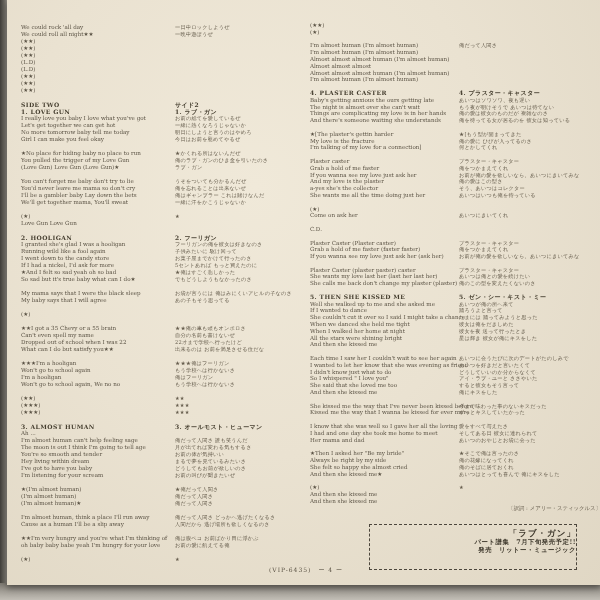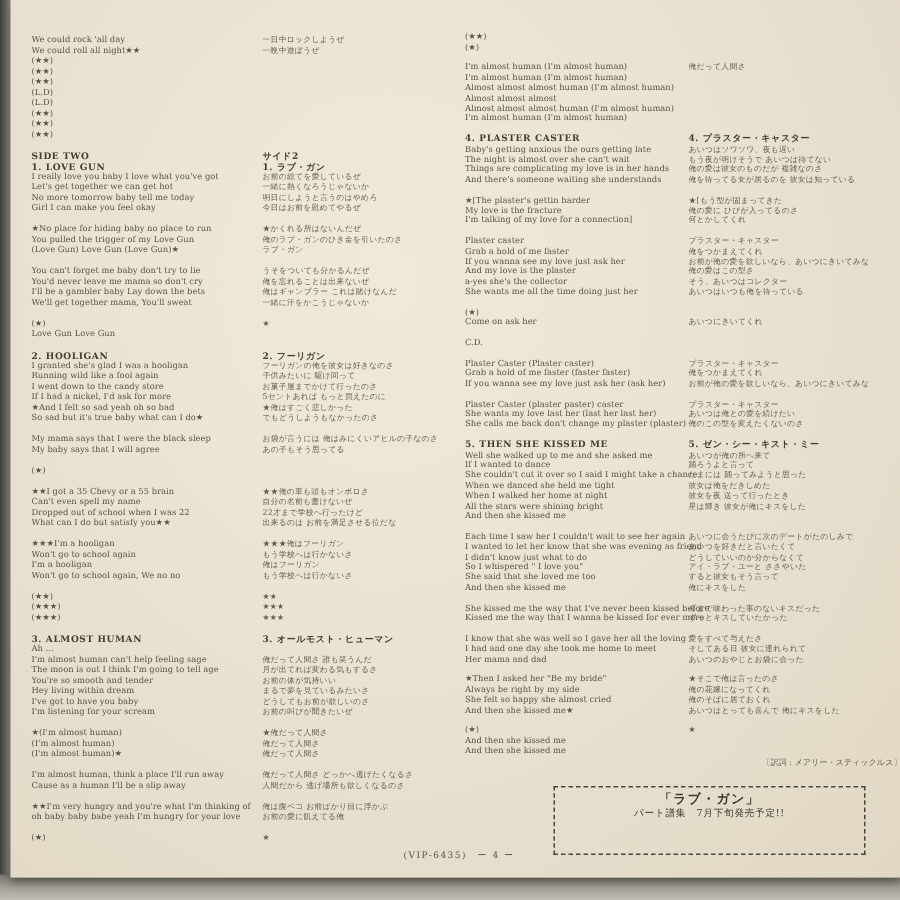--- a/index.html
+++ b/index.html
@@ -14,24 +14,24 @@
   .col{position:absolute;color:#5a5244;white-space:nowrap;}
   .c12 .line{font-size:5.6px;line-height:7px;height:7px;}
   .c34 .line{font-size:5.6px;line-height:6.8px;height:6.8px;}
   .jp .line{font-size:5.2px;letter-spacing:.2px;color:#655c4c;}
   .line.hd{font-weight:bold;color:#443d2e;letter-spacing:.4px;}
   .c12 .line.hd{font-size:6px;}
   .c34 .line.hd{font-size:6px;}
   .credit{position:absolute;left:452px;top:505px;width:142px;text-align:right;
     font-size:5.4px;color:#655c4c;}
   .adbox{position:absolute;left:362px;top:524px;width:208px;height:46px;
-    border:1px dashed #4c463c;text-align:center;color:#3e382c;padding-top:3px;
+    border:1px dashed #4c463c;text-align:right;color:#3e382c;padding-top:3px;
     box-sizing:border-box;}
   .adbox .t{font-size:8.5px;font-weight:bold;letter-spacing:1px;line-height:10px;}
-  .adbox .r{font-size:6.4px;line-height:8px;letter-spacing:.5px;}
+  .adbox .r{font-size:6.4px;line-height:8px;letter-spacing:.5px;font-weight:bold;}
   .footer{position:absolute;left:262px;top:566px;font-size:6px;color:#5a5244;
     letter-spacing:1px;}
 </style>
 </head>
 <body>
 
 <div class="edge-left"></div>
 <div class="edge-bottom"></div>
 
 <div class="paper">
@@ -340,17 +340,18 @@
       <div class="line">あいつはとっても喜んで 俺にキスをした</div>
       <div class="line">&nbsp;</div>
       <div class="line">★</div>
     </div>
 
   <div class="credit">〔訳詞 : メアリー・スティックルス〕</div>
 
   <div class="adbox">
     <div class="t">「ラブ・ガン」</div>
     <div class="r">パート譜集　7月下旬発売予定!!</div>
+    <div class="r">発売　リットー・ミュージック</div>
   </div>
 
   <div class="footer">(VIP-6435)　ー 4 ー</div>
 
 </div>
 
 </body></html>

